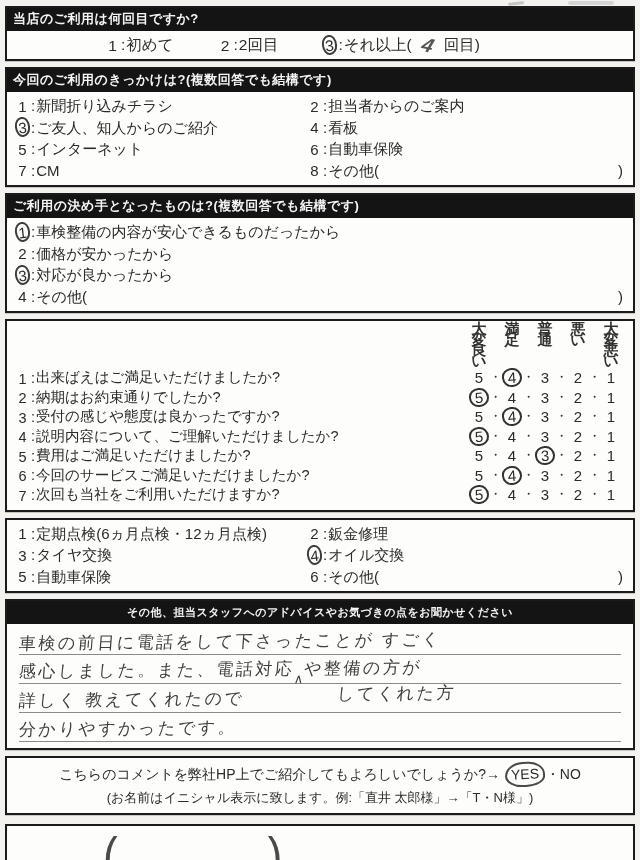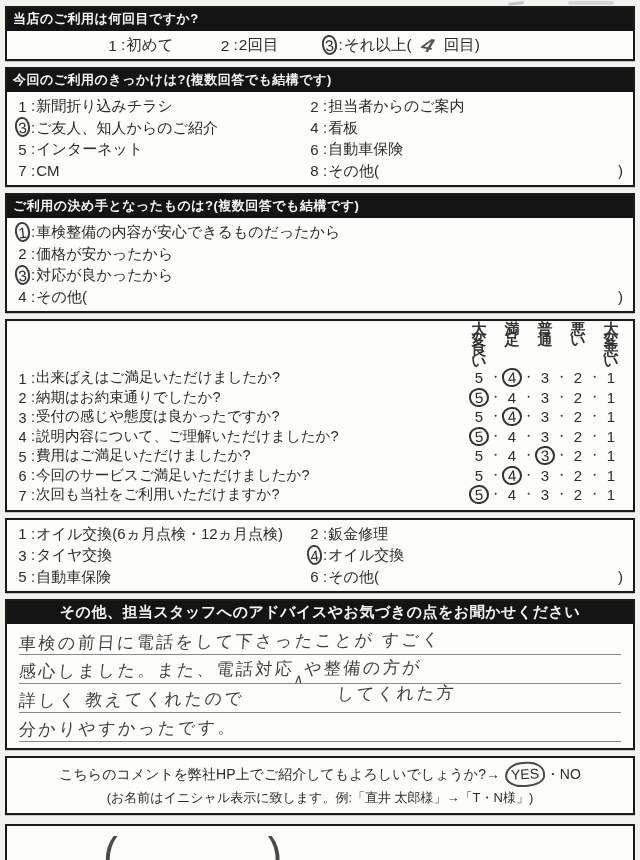--- a/index.html
+++ b/index.html
@@ -23,21 +23,21 @@
     margin-bottom:6px;
     box-shadow:0 1px 0 #c9c7c2;
   }
   .bar {
     background:#141414; color:#f4f4f4;
     font-weight:bold; font-size:13px;
     padding:2px 6px 3px 6px;
     letter-spacing:.5px;
     line-height:18px;
   }
-  .bar.center { text-align:center; font-size:15px; }
+  .bar.center { text-align:center; font-size:11px; }
 
   
   .onum {
     display:inline-block; min-width:15px; height:20px; line-height:18px;
     text-align:center; border:2px solid transparent; border-radius:50% 46% 54% 50% / 46% 54% 48% 54%;
     margin:-2px 0;
   }
   .onum.circled { border-color:#3c3c3c; transform:rotate(-6deg); }
   .colon { padding:0 1px; }
 
@@ -336,21 +336,21 @@
           </span>
         </div>
     </div>
   </div>
 
   <div class="box">
     <div class="grid2">
       <div class="opt">
           <span class="onum">1</span>
           <span class="colon">:</span>
-          <span>オイル交換(6ヵ月点検・12ヵ月点検)</span>
+          <span>定期点検(6ヵ月点検・12ヵ月点検)</span>
         </div>
       <div class="opt">
           <span class="onum">2</span>
           <span class="colon">:</span>
           <span>鈑金修理</span>
         </div>
       <div class="opt">
           <span class="onum">3</span>
           <span class="colon">:</span>
           <span>タイヤ交換</span>

